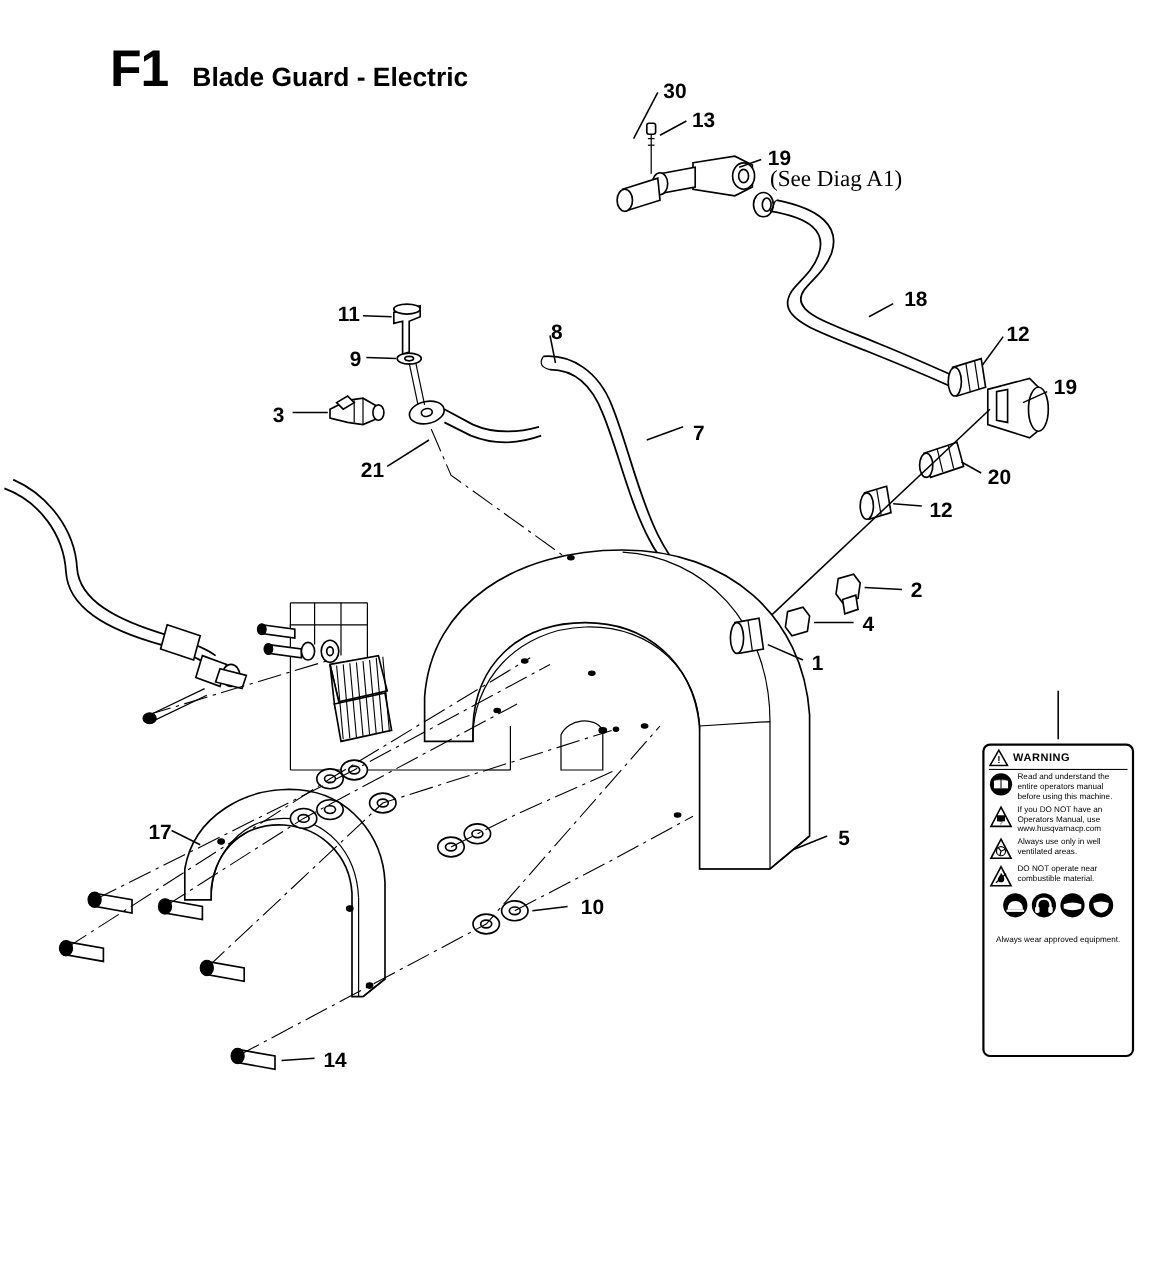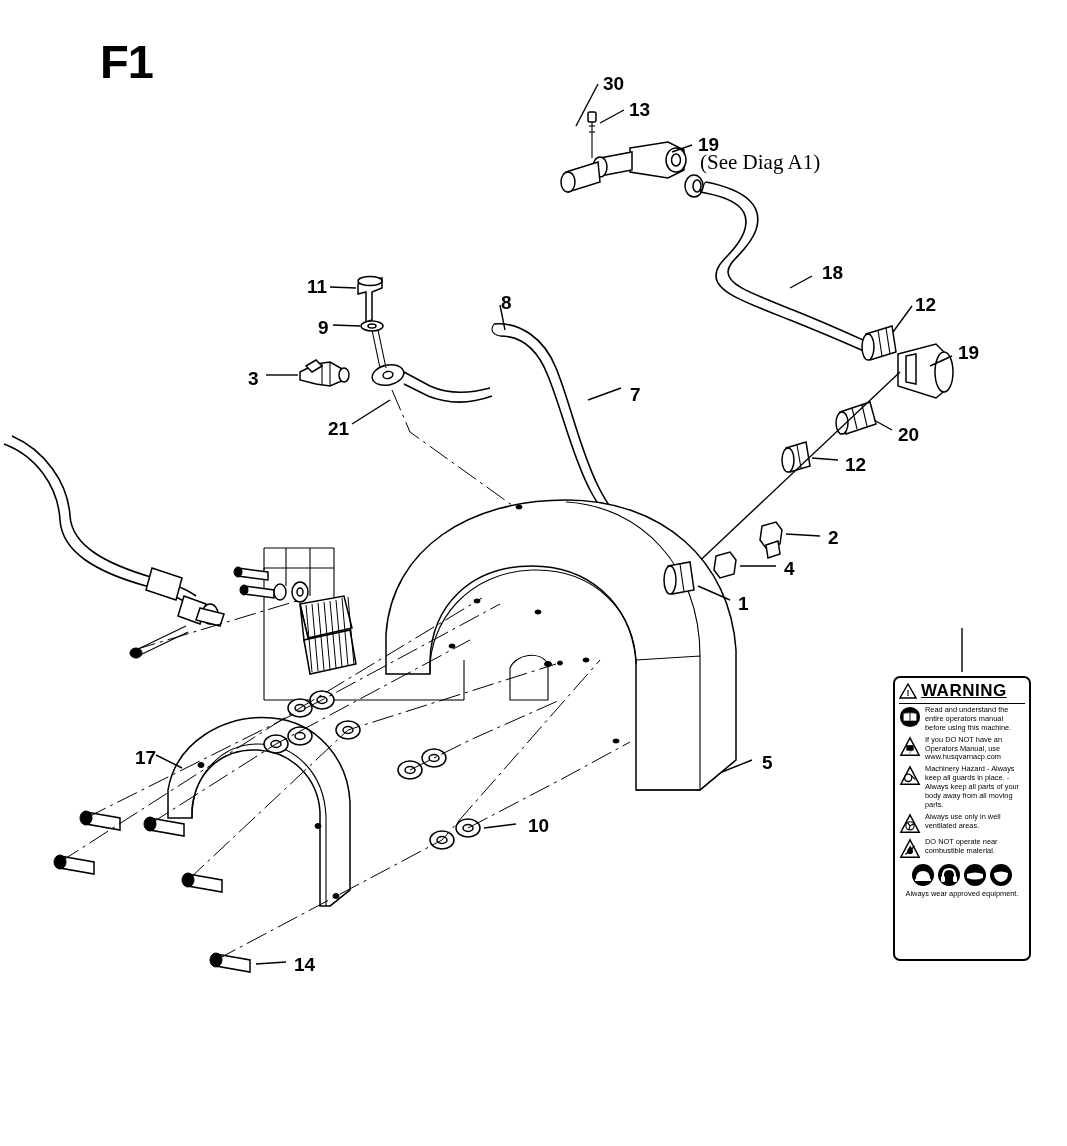--- a/index.html
+++ b/index.html
@@ -83,24 +83,23 @@
     align-items: center;
     gap: 4px;
     border-bottom: 1.5px solid #000;
     padding-bottom: 2px;
     margin-bottom: 2px;
   }
   #warning-head .tri {
     flex: 0 0 auto;
   }
   #warning-title {
-    font-size: 17px;
+    font-size: 10px;
     font-weight: bold;
     letter-spacing: 0.5px;
-    text-decoration: underline;
   }
   .warn-row {
     display: flex;
     gap: 4px;
     align-items: flex-start;
     margin-bottom: 3px;
   }
   .warn-ico {
     flex: 0 0 auto;
     width: 22px;
@@ -113,31 +112,32 @@
   }
   #ppe-row {
     display: flex;
     gap: 2px;
     justify-content: center;
     margin-top: 2px;
   }
   #ppe-foot {
     font-size: 7.4px;
     text-align: center;
-    margin-top: 2px;
+    margin-top: 14px;
   }
   .ppe-ico { width: 24px; height: 24px; }
 </style>
 </head>
 <body>
 
 <div id="page">
 
   <div id="header">
     <div id="fig-code">F1</div>
+    <div id="fig-title">Blade Guard - Electric</div>
   </div>
 
   <svg id="drawing" viewBox="0 0 1067 1146">
     <defs>
       <style>
         .ln   { stroke:#000; fill:none; stroke-width:1.6; }
         .lnt  { stroke:#000; fill:none; stroke-width:1.1; }
         .lead { stroke:#000; fill:none; stroke-width:1.4; }
         .cl   { stroke:#000; fill:none; stroke-width:1; stroke-dasharray:22 5 3 5; }
         .fillk{ fill:#000; stroke:#000; stroke-width:1; }
@@ -454,28 +454,20 @@
 
     <div class="warn-row">
       <svg class="warn-ico" viewBox="0 0 24 24">
         <path d="M12 2 L22 21 L2 21 Z" fill="#fff" stroke="#000" stroke-width="1.6"></path>
         <rect x="8" y="10" width="8" height="6" fill="#000"></rect>
         <text x="12" y="20" font-size="6" text-anchor="middle" font-family="Liberation Sans, sans-serif">?</text>
       </svg>
       <div class="warn-text">If you DO NOT have an Operators Manual, use www.husqvarnacp.com</div>
     </div>
 
-    <div class="warn-row">
-      <svg class="warn-ico" viewBox="0 0 24 24">
-        <path d="M12 2 L22 21 L2 21 Z" fill="#fff" stroke="#000" stroke-width="1.6"></path>
-        <circle cx="10" cy="14" r="4" fill="none" stroke="#000" stroke-width="1.4"></circle>
-        <path d="M13 11 L18 16" stroke="#000" stroke-width="1.4"></path>
-      </svg>
-      <div class="warn-text">Machinery Hazard - Always keep all guards in place. - Always keep all parts of your body away from all moving parts.</div>
-    </div>
 
     <div class="warn-row">
       <svg class="warn-ico" viewBox="0 0 24 24">
         <path d="M12 2 L22 21 L2 21 Z" fill="#fff" stroke="#000" stroke-width="1.6"></path>
         <circle cx="12" cy="14" r="4.5" fill="none" stroke="#000" stroke-width="1.2"></circle>
         <path d="M12 14 L9 10 M12 14 L16 12 M12 14 L11 18" stroke="#000" stroke-width="1.2"></path>
       </svg>
       <div class="warn-text">Always use only in well ventilated areas.</div>
     </div>
 

